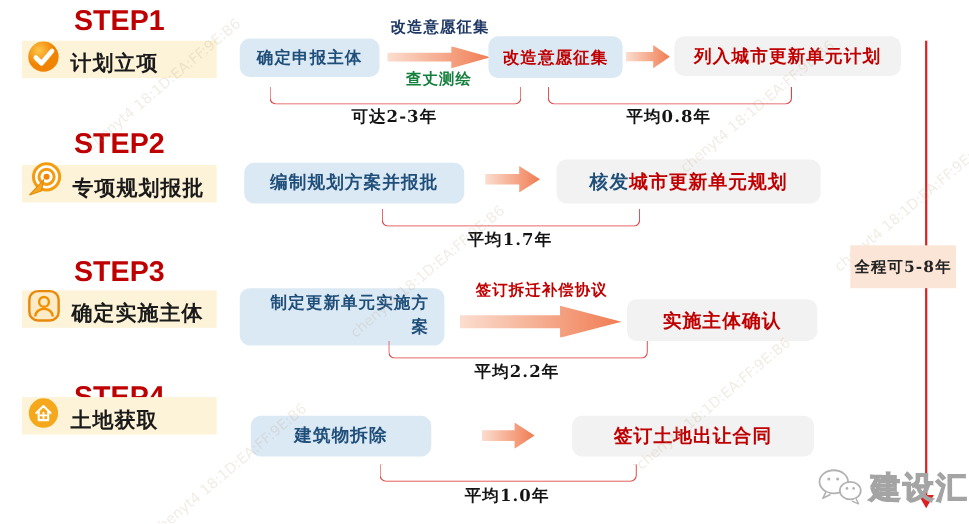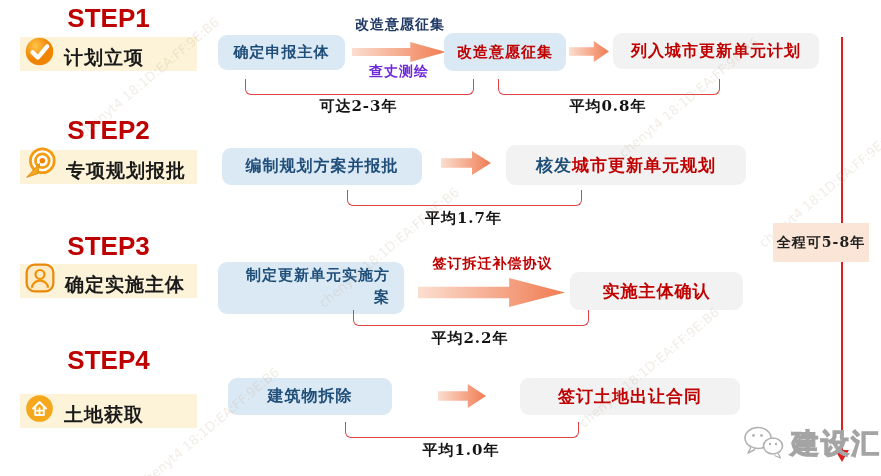--- a/index.html
+++ b/index.html
@@ -105,21 +105,21 @@
         <path d="M10 19 l6 6 L27 12" stroke="#ffffff" stroke-width="5" fill="none" stroke-linecap="round" stroke-linejoin="round"></path>
       </svg>
     </span>
     <span class="cat-label">计划立项</span>
   </div>
 
   <div class="box blue t-blue" style="left:218px; top:35px; width:127px; height:35px; font-size:15px;">确定申报主体</div>
 
   <div class="arrow-label t-blue" style="left:336px; top:16px; width:128px; color:#1F3864;">改造意愿征集</div>
   <div class="barrow" style="left:352px; top:42px; width:94px; height:20px;"></div>
-  <div class="arrow-label t-blue" style="left:352px; top:63px; width:94px; color:#6d28d9;">查丈测绘</div>
+  <div class="arrow-label t-blue" style="left:352px; top:63px; width:94px; color:#15803d;">查丈测绘</div>
 
   <div class="box blue t-red" style="left:444px; top:33px; width:122px; height:38px; font-size:15px;">改造意愿征集</div>
 
   <div class="barrow" style="left:569px; top:41px; width:40px; height:21px;"></div>
 
   <div class="box gray t-red" style="left:613px; top:33px; width:206px; height:36px; font-size:16px;">列入城市更新单元计划</div>
 
   <div class="bracket" style="left:245px; top:79px; width:227px;"></div>
   <div class="dur" style="left:245px; top:97px; width:227px;">可达2-3年</div>
   <div class="bracket" style="left:498px; top:79px; width:220px;"></div>
@@ -166,21 +166,21 @@
 
   <div class="arrow-label t-red" style="left:415px; top:255px; width:155px;">签订拆迁补偿协议</div>
   <div class="barrow" style="left:418px; top:278px; width:147px; height:29px;"></div>
 
   <div class="box gray t-red" style="left:570px; top:272px; width:173px; height:38px; font-size:17px;">实施主体确认</div>
 
   <div class="bracket" style="left:353px; top:310px; width:234px;"></div>
   <div class="dur" style="left:353px; top:329px; width:234px;">平均2.2年</div>
 
   <div class="step-title" style="left:20px; top:345px;">STEP4</div>
-  <div class="cat" style="top:394px;">
+  <div class="cat" style="top:361px;">
     <span>
       <svg width="31" height="31" viewBox="0 0 36 36">
         <circle cx="18" cy="18" r="15.5" fill="#F5A81C"></circle>
         <path d="M10.5 18 L18 10.5 L25.5 18 M13 16 V25.5 H23 V16" fill="none" stroke="#ffffff" stroke-width="2.2" stroke-linecap="round" stroke-linejoin="round"></path>
         <path d="M18 17.5 V23.5 M15 20.5 H21" stroke="#ffffff" stroke-width="2" stroke-linecap="round"></path>
       </svg>
     </span>
     <span class="cat-label">土地获取</span>
   </div>
 

